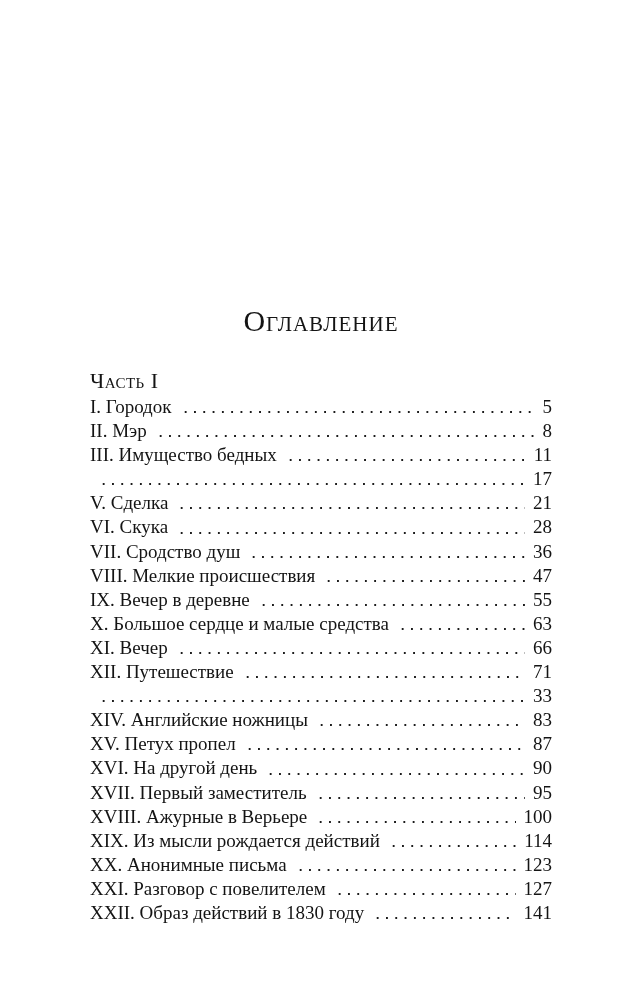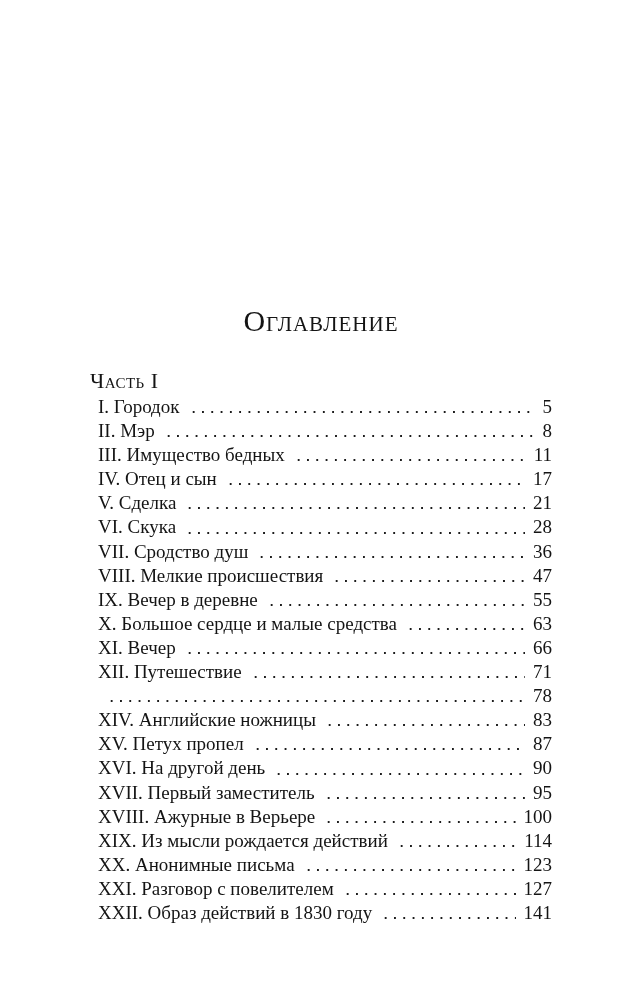--- a/index.html
+++ b/index.html
@@ -38,21 +38,20 @@
     margin: 34px 0 0 0;
     font-size: 22px;
     line-height: 22px;
     font-weight: normal;
     font-variant: small-caps;
     letter-spacing: 0.5px;
     text-align: left;
   }
   .toc {
     margin-top: 3px;
-    margin-left: 8px;
   }
   .toc-row {
     display: flex;
     align-items: baseline;
     font-size: 19px;
     line-height: 24.1px;
     white-space: nowrap;
   }
   .toc-row .label {
     flex: 0 0 auto;
@@ -89,21 +88,20 @@
           <span class="label">II. Мэр</span>
           <span class="dots"></span>
           <span class="num">8</span>
         </div>
         <div class="toc-row">
           <span class="label">III. Имущество бедных</span>
           <span class="dots"></span>
           <span class="num">11</span>
         </div>
         <div class="toc-row">
-          <span class="label">IV. Отец и сын</span>
           <span class="dots"></span>
           <span class="num">17</span>
         </div>
         <div class="toc-row">
           <span class="label">V. Сделка</span>
           <span class="dots"></span>
           <span class="num">21</span>
         </div>
         <div class="toc-row">
           <span class="label">VI. Скука</span>
@@ -135,21 +133,21 @@
           <span class="dots"></span>
           <span class="num">66</span>
         </div>
         <div class="toc-row">
           <span class="label">XII. Путешествие</span>
           <span class="dots"></span>
           <span class="num">71</span>
         </div>
         <div class="toc-row">
           <span class="dots"></span>
-          <span class="num">78</span>
+          <span class="num">33</span>
         </div>
         <div class="toc-row">
           <span class="label">XIV. Английские ножницы</span>
           <span class="dots"></span>
           <span class="num">83</span>
         </div>
         <div class="toc-row">
           <span class="label">XV. Петух пропел</span>
           <span class="dots"></span>
           <span class="num">87</span>

